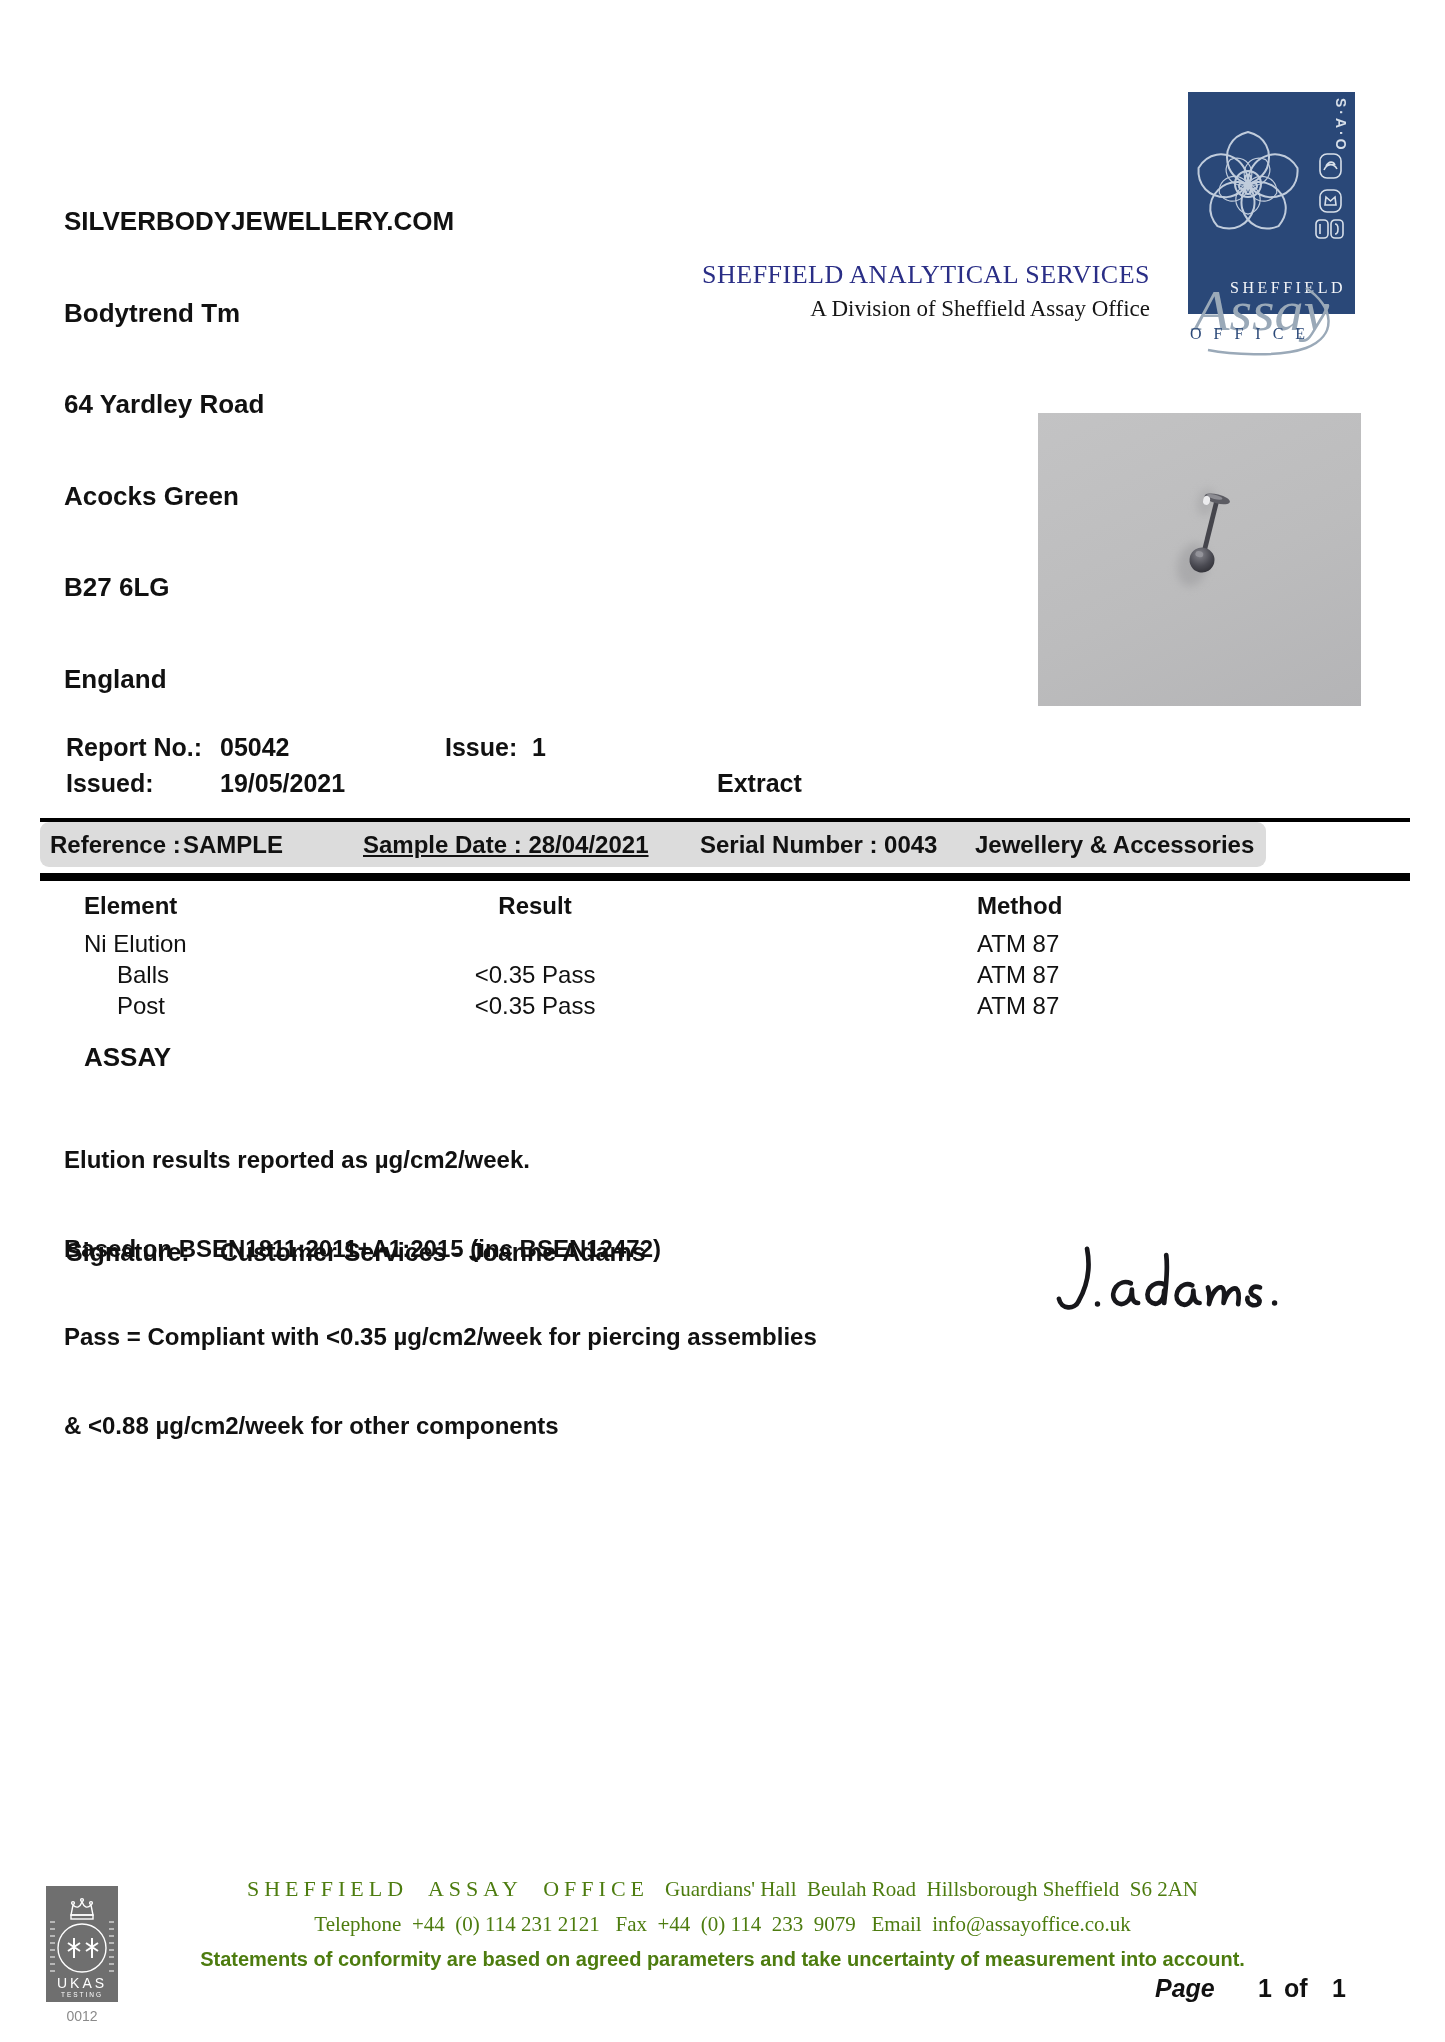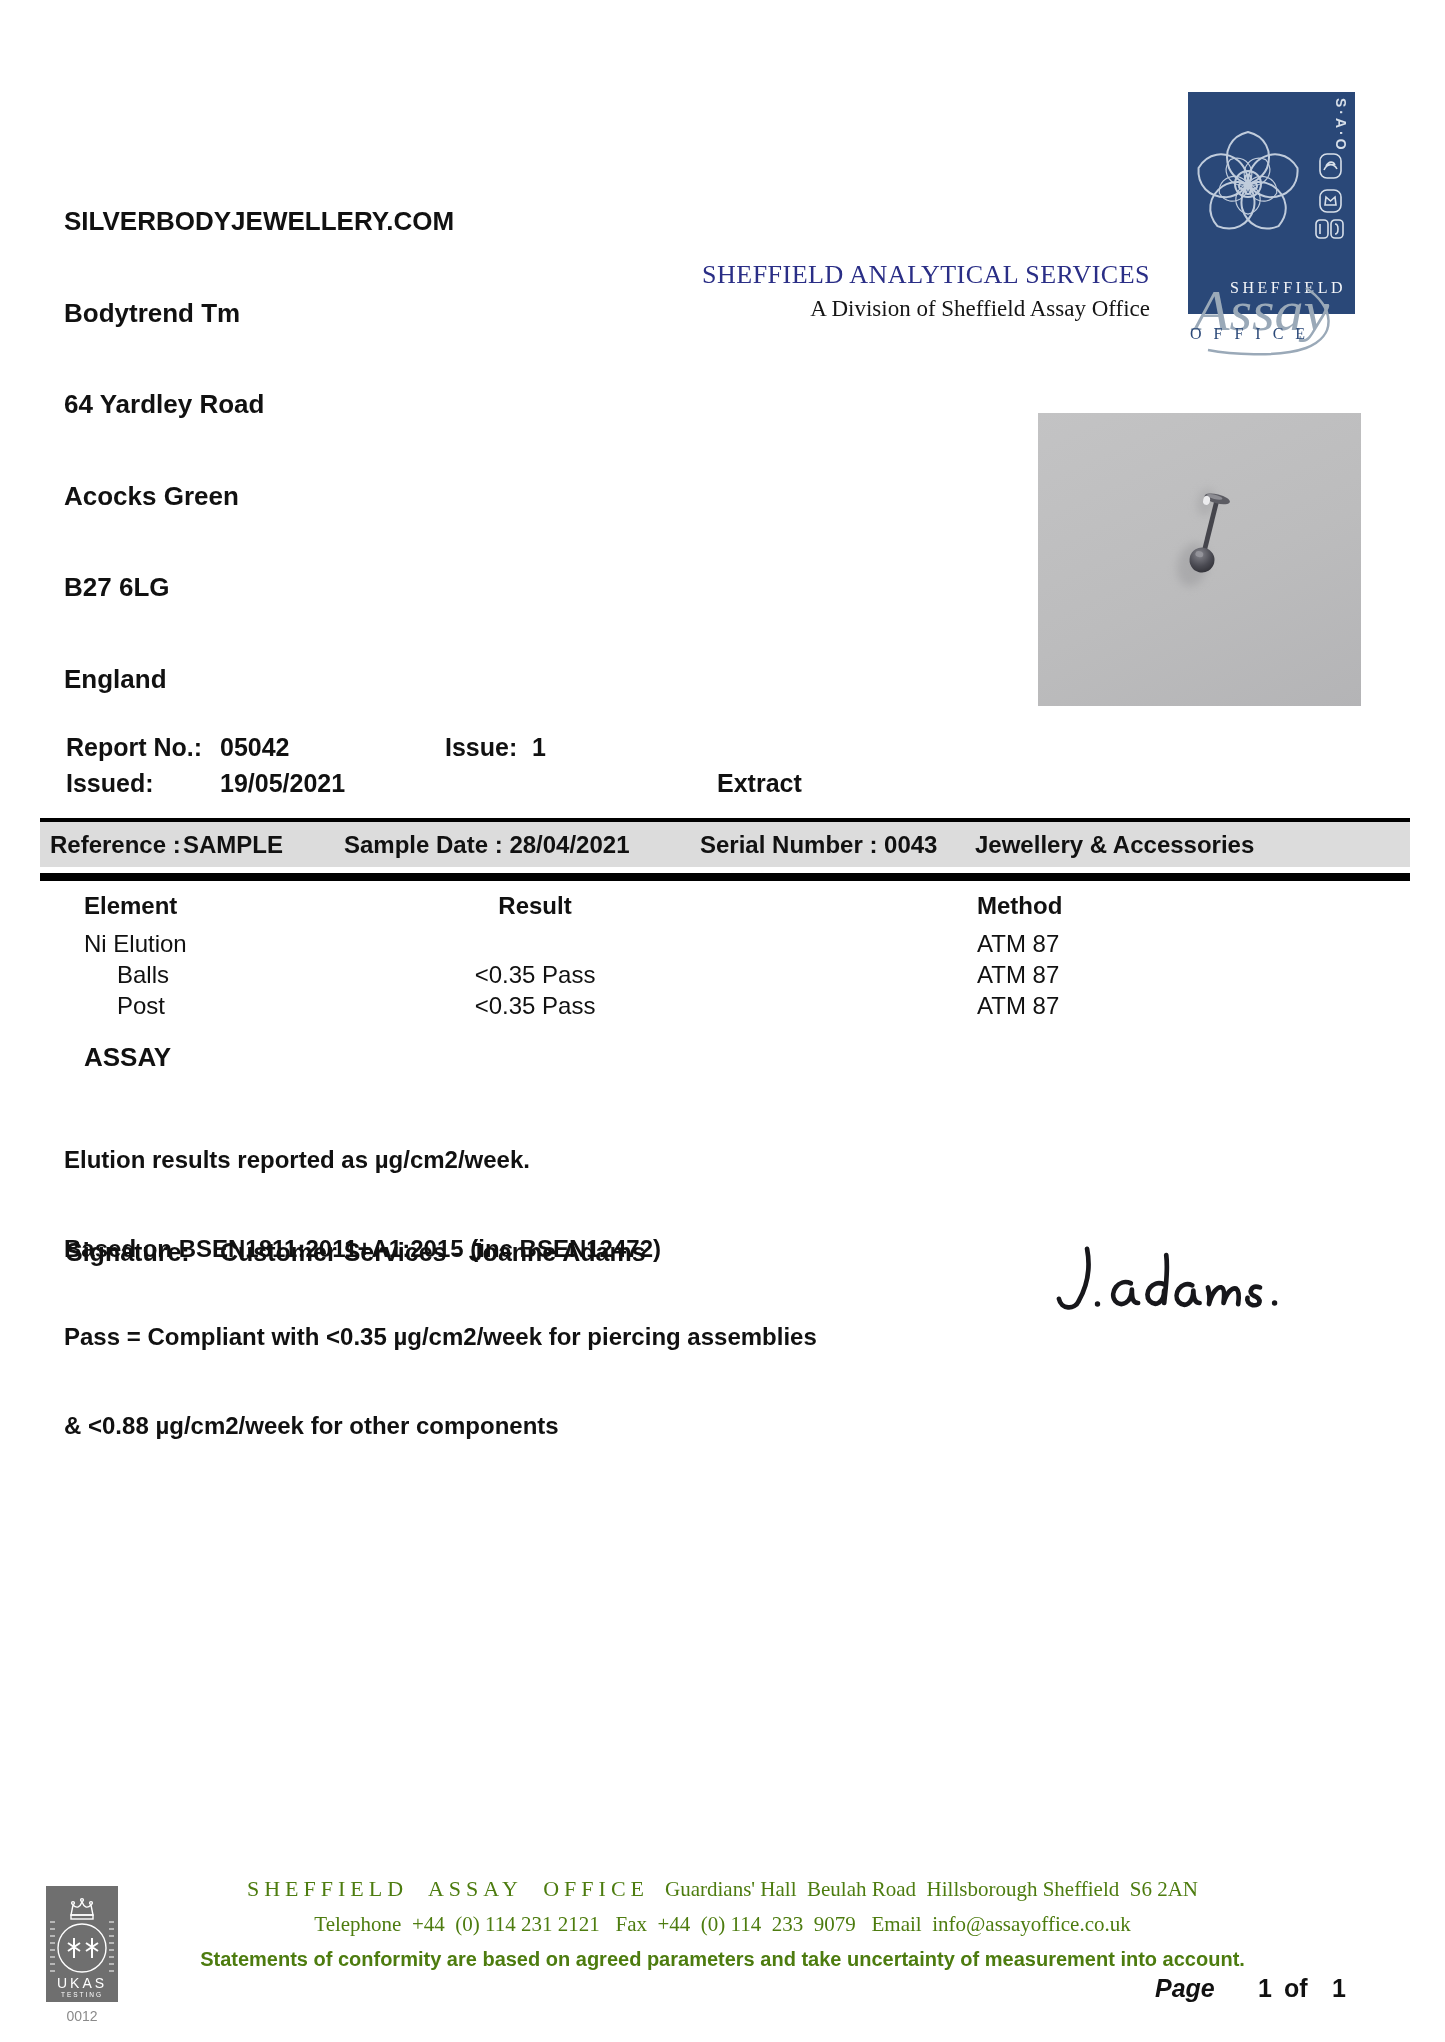--- a/index.html
+++ b/index.html
@@ -16,23 +16,23 @@
   .logo-svg{left:1188px;top:92px;}
   
   .photo{left:1038px;top:413px;width:323px;height:293px;
          background:linear-gradient(155deg,#c3c3c4 0%,#bcbcbd 55%,#b4b4b6 100%);}
   
   .rrow{left:0;width:1398px;height:30px;font-size:25px;font-weight:bold;}
   .rrow1{top:733px;} .rrow2{top:769px;}
   .x-label{left:66px;} .x-value{left:220px;} .x-issue{left:445px;} .x-issueval{left:532px;} .x-extract{left:717px;}
   
   .thin-line{left:40px;top:818px;width:1370px;height:4px;background:#000;}
-  .ref-bar{left:40px;top:822px;width:1370px;height:45px;background:#dcdcdc;font-size:24px;font-weight:bold;}
+  .ref-bar{left:40px;top:822px;width:1226px;height:45px;background:#dcdcdc;font-size:24px;font-weight:bold;border-radius:9px;}
   .ref-bar span{position:absolute;top:0;line-height:45px;white-space:pre;}
-  .rb1{left:10px;} .rb2{left:143px;} .rb3{left:304px;} .rb4{left:660px;} .rb5{left:935px;}
+  .rb1{left:10px;} .rb2{left:143px;} .rb3{left:323px;text-decoration:underline;} .rb4{left:660px;} .rb5{left:935px;}
   .thick-line{left:40px;top:873px;width:1370px;height:8px;background:#000;}
   
   .rtable{left:40px;top:892px;width:1370px;height:180px;font-size:24px;}
   .rtable .trow{position:absolute;left:0;width:1370px;height:28px;}
   .th{font-weight:bold;}
   .c-el{position:absolute;left:44px;} .c-el.ind{left:77px;}
   .c-res{position:absolute;left:315px;width:360px;text-align:center;}
   .c-met{position:absolute;left:937px;}
   .t-h{top:0;} .t-r1{top:38px;} .t-r2{top:69px;} .t-r3{top:100px;}
   .item-name{left:84px;top:1042px;font-size:26px;font-weight:bold;}

